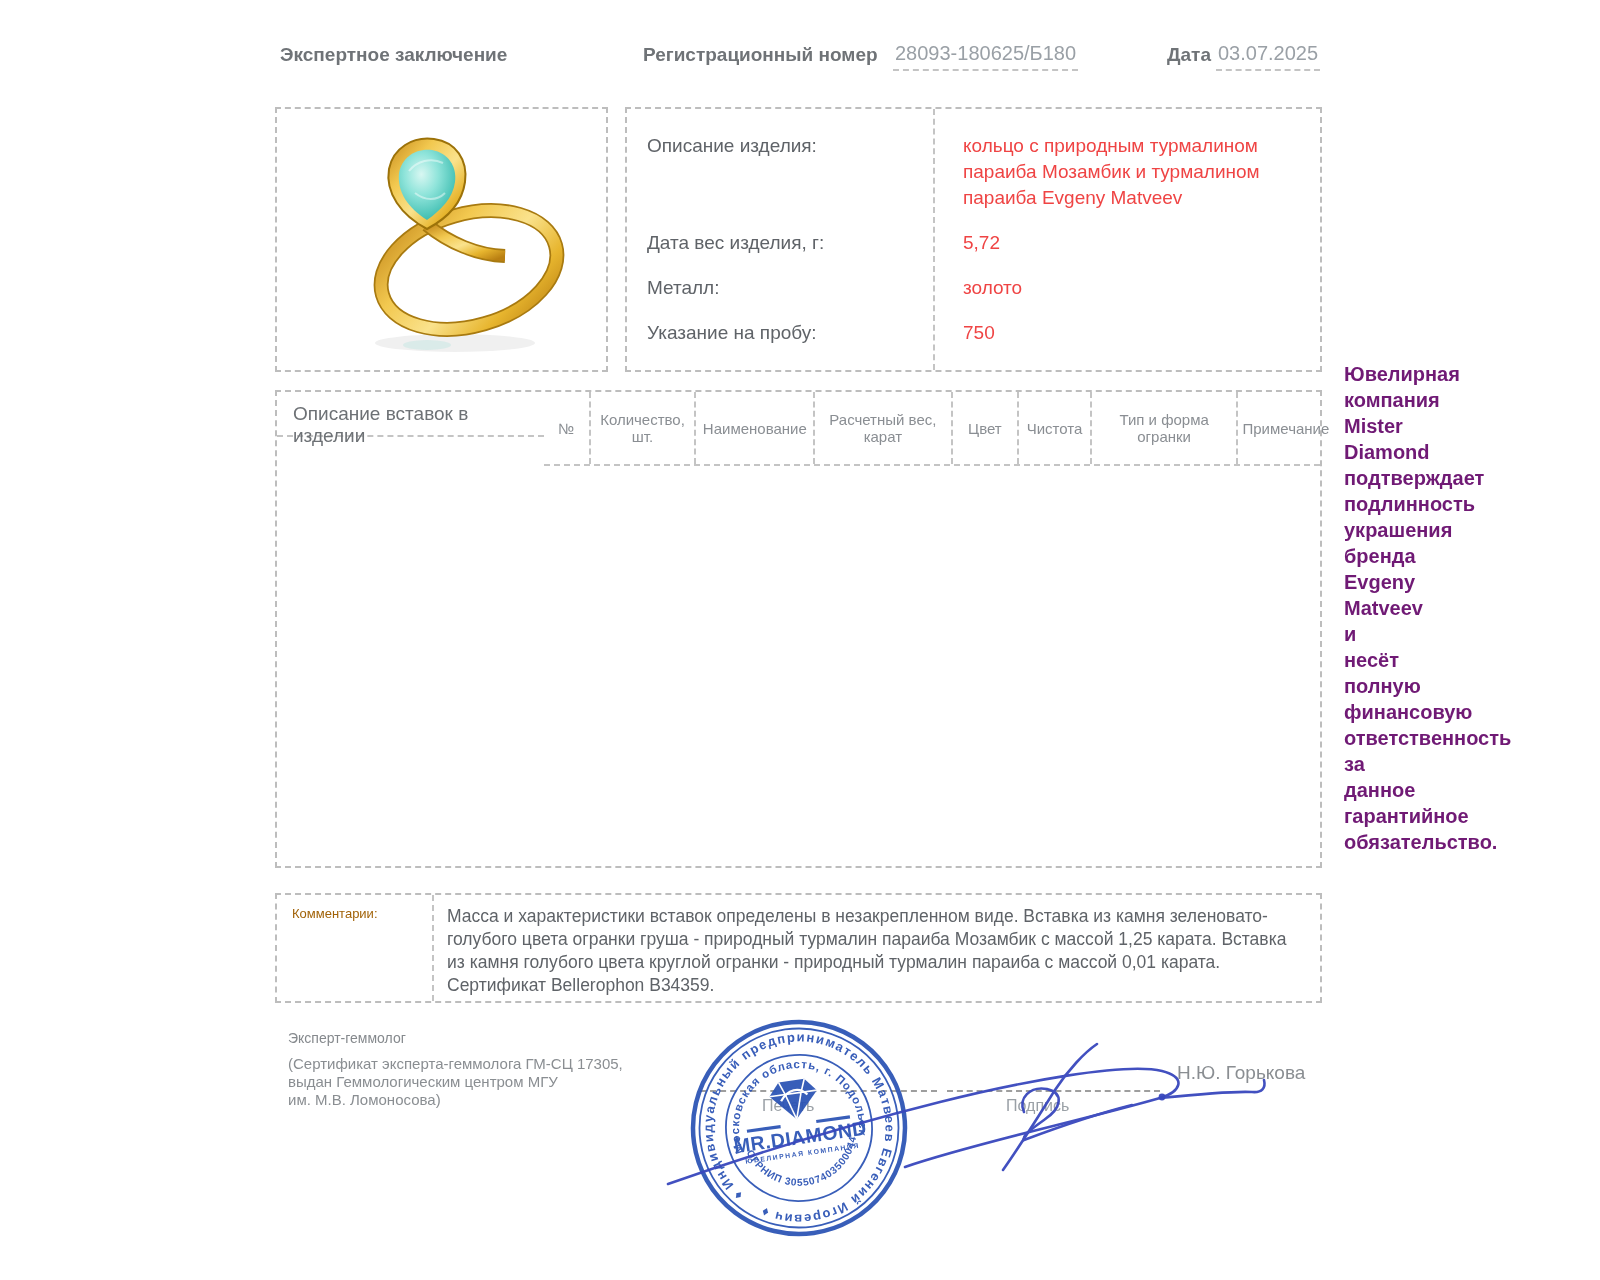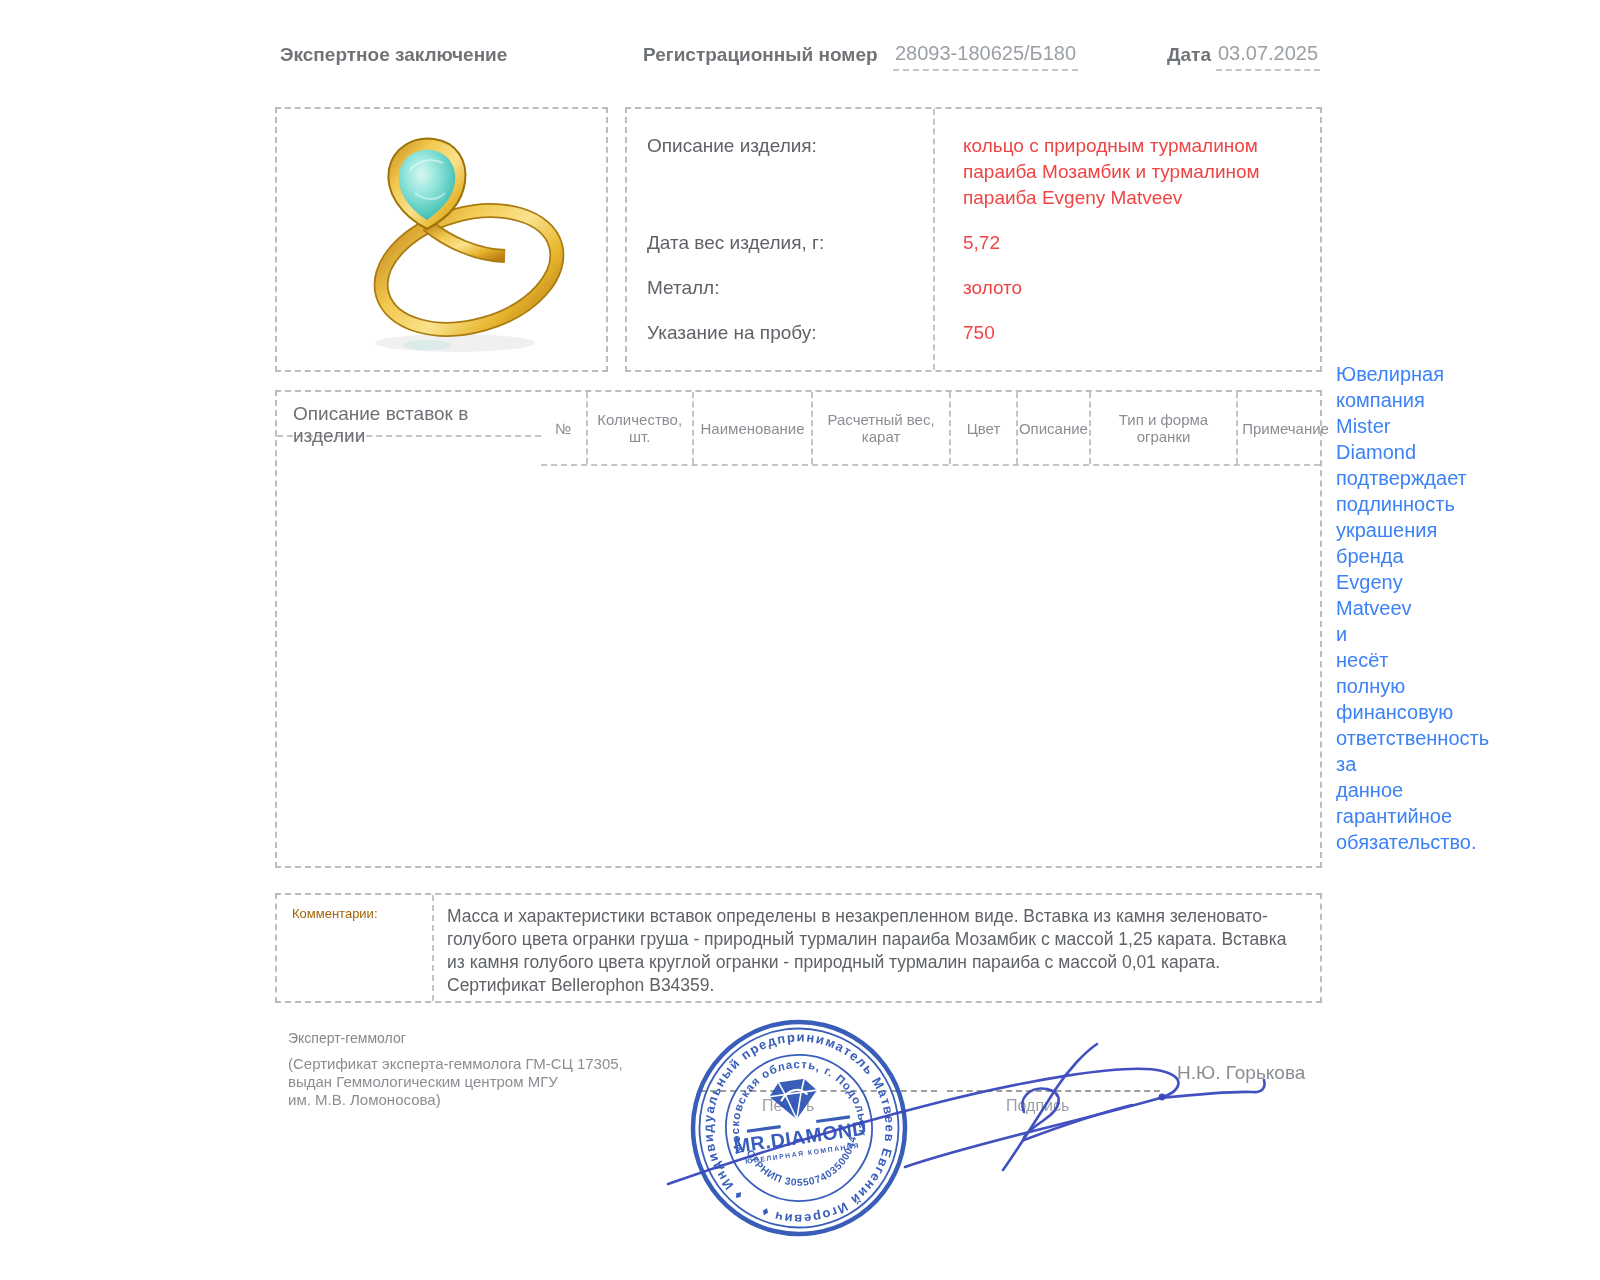--- a/index.html
+++ b/index.html
@@ -29,22 +29,22 @@
   
   .box-inserts { left:275px; top:390px; width:1047px; height:478px; display:flex; }
   .ins-title { height:45px; padding:11px 0 0 16px; font-size:19px; color:#6d7175;
                border-bottom:2px dashed #c4c4c4; }
   .ins-head { display:grid; grid-template-columns:6% 13.65% 15.3% 17.7% 8.6% 9.35% 18.9% auto;
               height:74px; border-bottom:2px dashed #c4c4c4; }
   .ins-head .th { display:flex; align-items:center; justify-content:center; text-align:center;
               font-size:15px; color:#8a8e93; border-right:2px dashed #c4c4c4; padding:0 4px; }
   .ins-head .th:last-child { border-right:none; }
   .ins-body { position:relative; flex:1; }
-  .ins-statement { position:absolute; left:16px; right:16px; bottom:11px;
-              font-size:20px; font-weight:normal; line-height:26px; color:#3b82f6; }
+  .ins-statement { position:absolute; left:24px; right:16px; bottom:11px;
+              font-size:20px; font-weight:bold; line-height:26px; color:#701a75; }
 
   
   .box-comments { left:275px; top:893px; width:1047px; height:110px; }
   .com-divider { position:absolute; left:155px; top:0; bottom:0; border-left:2px dashed #c4c4c4; }
   .com-label { position:absolute; left:15px; top:11px; font-size:13px; color:#a16207; }
   .com-text  { position:absolute; left:170px; right:12px; top:10px;
                font-size:17.5px; line-height:23px; color:#5f6368; }
 
   
   .expert-block { left:288px; top:1030px; }
@@ -127,21 +127,21 @@
   </div>
 
   <div class="abs dbox box-inserts">
     <div class="ins-title">Описание вставок в изделии</div>
     <div class="ins-head">
       <div class="th">№</div>
       <div class="th">Количество, шт.</div>
       <div class="th">Наименование</div>
       <div class="th">Расчетный вес, карат</div>
       <div class="th">Цвет</div>
-      <div class="th">Описание</div>
+      <div class="th">Чистота</div>
       <div class="th">Тип и форма огранки</div>
       <div class="th">Примечание</div>
     </div>
     <div class="ins-body">
       <div class="ins-statement">Ювелирная компания Mister Diamond подтверждает подлинность украшения бренда Evgeny Matveev и несёт полную финансовую ответственность за данное гарантийное обязательство.</div>
     </div>
   </div>
 
   <div class="abs dbox box-comments">
     <div class="com-divider"></div>

